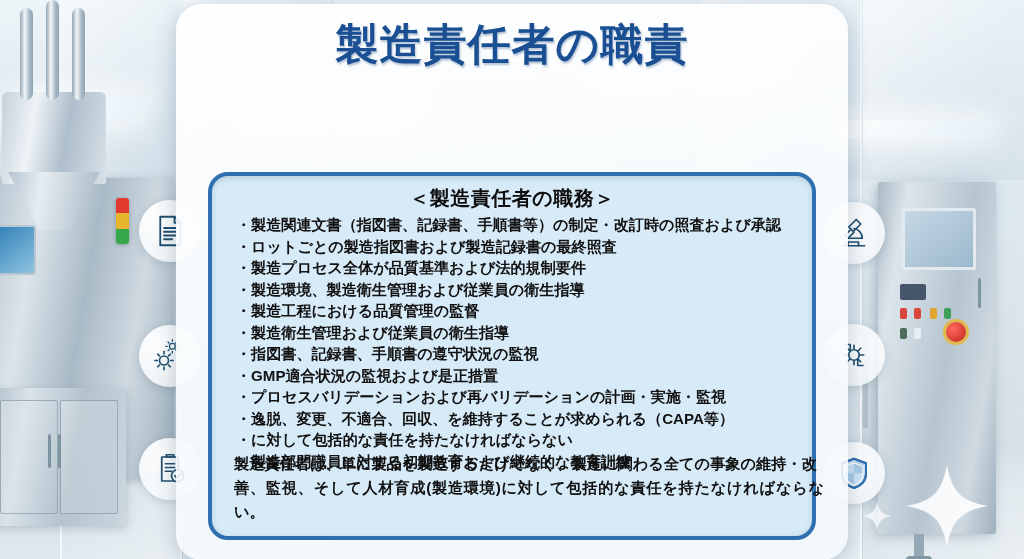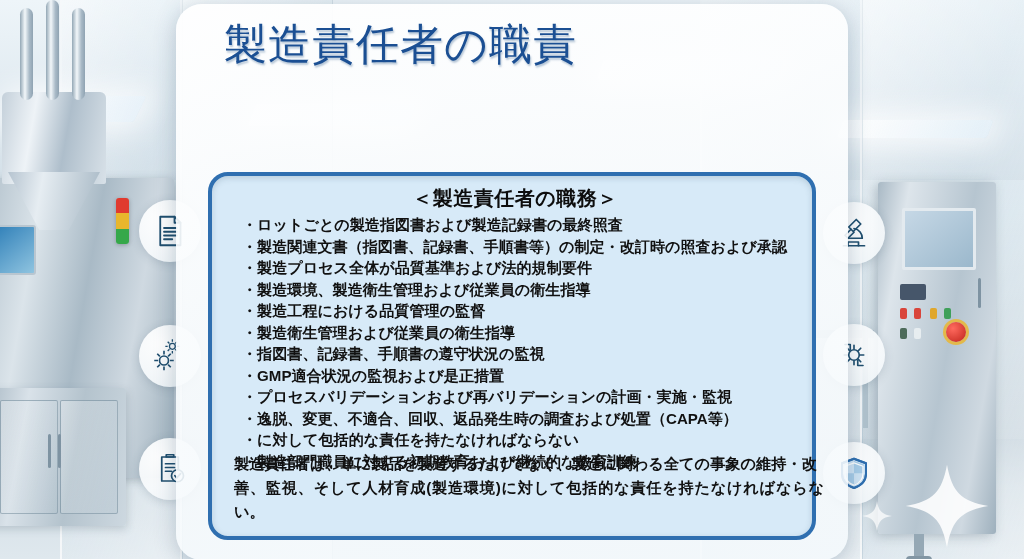--- a/index.html
+++ b/index.html
@@ -79,32 +79,32 @@
     box-shadow:0 2px 10px rgba(60,85,105,.2);}
   .icon-bubble svg{width:36px;height:36px;}
 
   
   .card{position:absolute;left:176px;top:4px;width:672px;height:556px;
     background:linear-gradient(170deg,rgba(255,255,255,.93),rgba(244,249,252,.88));
     border-radius:26px;
     box-shadow:0 4px 22px rgba(40,70,95,.26);
     padding:0;box-sizing:border-box;}
 
-  .title{position:absolute;left:0;top:14px;width:100%;
-    font-size:43px;line-height:52px;font-weight:normal;color:#1b4f93;
+  .title{position:absolute;left:0;top:14px;width:100%;text-align:center;
+    font-size:43px;line-height:52px;font-weight:bold;color:#1b4f93;
     letter-spacing:1px;
-    text-shadow:1px 2px 2px rgba(120,150,180,.55);padding-left:48px;}
+    text-shadow:1px 2px 2px rgba(120,150,180,.55);}
 
   .intro{position:absolute;left:26px;top:78px;width:620px;
     font-size:15.2px;line-height:25px;color:#161616;font-weight:bold;
     text-align:justify;text-indent:1em;}
 
   .inner-box{position:absolute;left:32px;top:168px;width:608px;height:368px;
     background:#d7eaf8;border:4px solid #2f6fb0;border-radius:20px;
-    box-sizing:border-box;padding:8px 14px 6px 20px;
+    box-sizing:border-box;padding:8px 14px 6px 14px;
     box-shadow:0 2px 6px rgba(40,70,95,.18) inset;}
 
   .inner-heading{text-align:center;font-size:20px;font-weight:bold;color:#0d0d0d;
     line-height:28px;margin-bottom:2px;letter-spacing:.5px;}
 
   .bullets{list-style:none;margin:0;padding:0 0 0 10px;}
   .bullets li{font-size:15.1px;line-height:21.5px;color:#111;font-weight:bold;
     white-space:nowrap;}
   .bullets li::before{content:"・";color:#111;}
 
@@ -237,30 +237,30 @@
   </div>
 
   <div class="card">
 
     <div class="title">製造責任者の職責</div>
 
 
     <div class="inner-box">
       <div class="inner-heading">＜製造責任者の職務＞</div>
       <ul class="bullets">
+        <li>製造関連文書（指図書、記録書、手順書等）の制定・改訂時の照査および承認</li>
         <li>ロットごとの製造指図書および製造記録書の最終照査</li>
-        <li>製造関連文書（指図書、記録書、手順書等）の制定・改訂時の照査および承認</li>
         <li>製造プロセス全体が品質基準および法的規制要件</li>
         <li>製造環境、製造衛生管理および従業員の衛生指導</li>
         <li>製造工程における品質管理の監督</li>
         <li>製造衛生管理および従業員の衛生指導</li>
         <li>指図書、記録書、手順書の遵守状況の監視</li>
         <li>GMP適合状況の監視および是正措置</li>
         <li>プロセスバリデーションおよび再バリデーションの計画・実施・監視</li>
-        <li>逸脱、変更、不適合、回収、返品発生時の調査および処置（CAPA等）</li>
+        <li>逸脱、変更、不適合、回収、を維持することが求められる（CAPA等）</li>
         <li>に対して包括的な責任を持たなければならない</li>
         <li>製造部門職員に対する初期教育および継続的な教育訓練</li>
       </ul>
     </div>
 
     <div class="outro">
       <span class="nowrapline">製造責任者は、単に製品を製造するだけでなく、製造に関わる全ての事象の維持・改</span>
       <span class="nowrapline">善、監視、そして人材育成(製造環境)に対して包括的な責任を持たなければならない。</span>
     </div>
 

